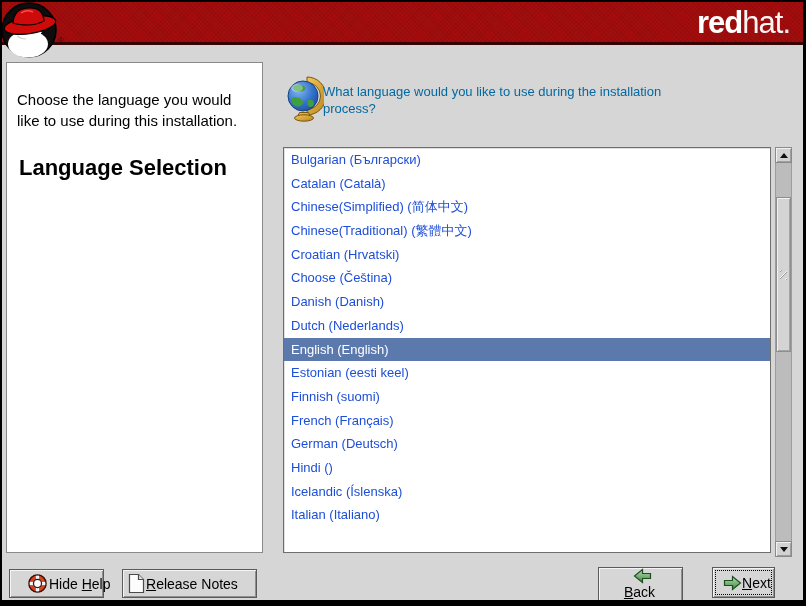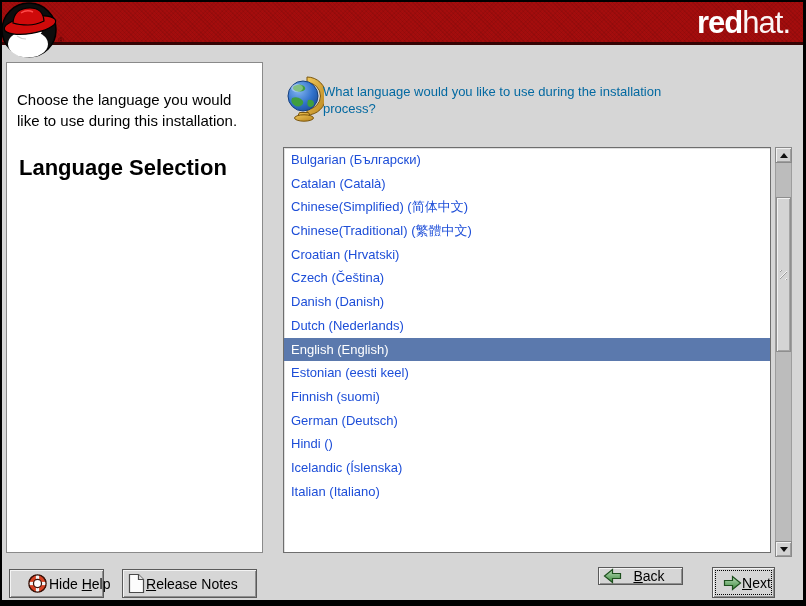--- a/index.html
+++ b/index.html
@@ -50,21 +50,21 @@
   .tri-down{width:0;height:0;border:4px solid transparent;border-top:5px solid #111;margin-bottom:-4px;}
 
   
   .btn{position:absolute;background:#d6d6d6;border:1px solid #5a5a5a;
     box-shadow:inset 1px 1px 0 #f4f4f4,inset -1px -1px 0 #8f8f8f;
     display:flex;align-items:center;font-size:14px;color:#000;cursor:default;}
   .btn .mn{text-decoration:underline;}
   .btn span{white-space:pre;}
   #btn-hide-help{left:9px;top:569px;width:95px;height:29px;padding-left:17px;}
   #btn-release-notes{left:122px;top:569px;width:135px;height:29px;padding-left:5px;}
-  #btn-back{left:598px;top:567px;width:85px;height:18px;padding-left:4px;}
+  #btn-back{left:598px;top:567px;width:85px;height:38px;padding-left:4px;flex-direction:column;}
   #btn-next{left:712px;top:567px;width:63px;height:31px;padding-left:10px;outline:1px dotted #000;outline-offset:-4px;}
   .btn .lbl{flex:1;text-align:center;padding-right:6px;}
   .btn .lbl-left{margin-left:1px;}
   .icon{flex:none;display:inline-flex;}
 </style>
 </head>
 <body>
 
 <div id="window">
 
@@ -112,26 +112,27 @@
   </svg>
   <div id="question">What language would you like to use during the installation process?</div>
 
   <div id="list-frame">
 
   <div class="row">Bulgarian (Български)</div>
       <div class="row">Catalan (Català)</div>
       <div class="row">Chinese(Simplified) (简体中文)</div>
       <div class="row">Chinese(Traditional) (繁體中文)</div>
       <div class="row">Croatian (Hrvatski)</div>
-      <div class="row">Czech (Čeština)</div>
+      <div class="row">Choose (Čeština)</div>
       <div class="row">Danish (Danish)</div>
       <div class="row">Dutch (Nederlands)</div>
       <div class="row selected">English (English)</div>
       <div class="row">Estonian (eesti keel)</div>
       <div class="row">Finnish (suomi)</div>
+      <div class="row">French (Français)</div>
       <div class="row">German (Deutsch)</div>
       <div class="row">Hindi ()</div>
       <div class="row">Icelandic (Íslenska)</div>
       <div class="row">Italian (Italiano)</div>
     </div>
 
   <div id="scrollbar">
     <div class="sb-btn">
         <span class="tri-up"></span>
       </div>

